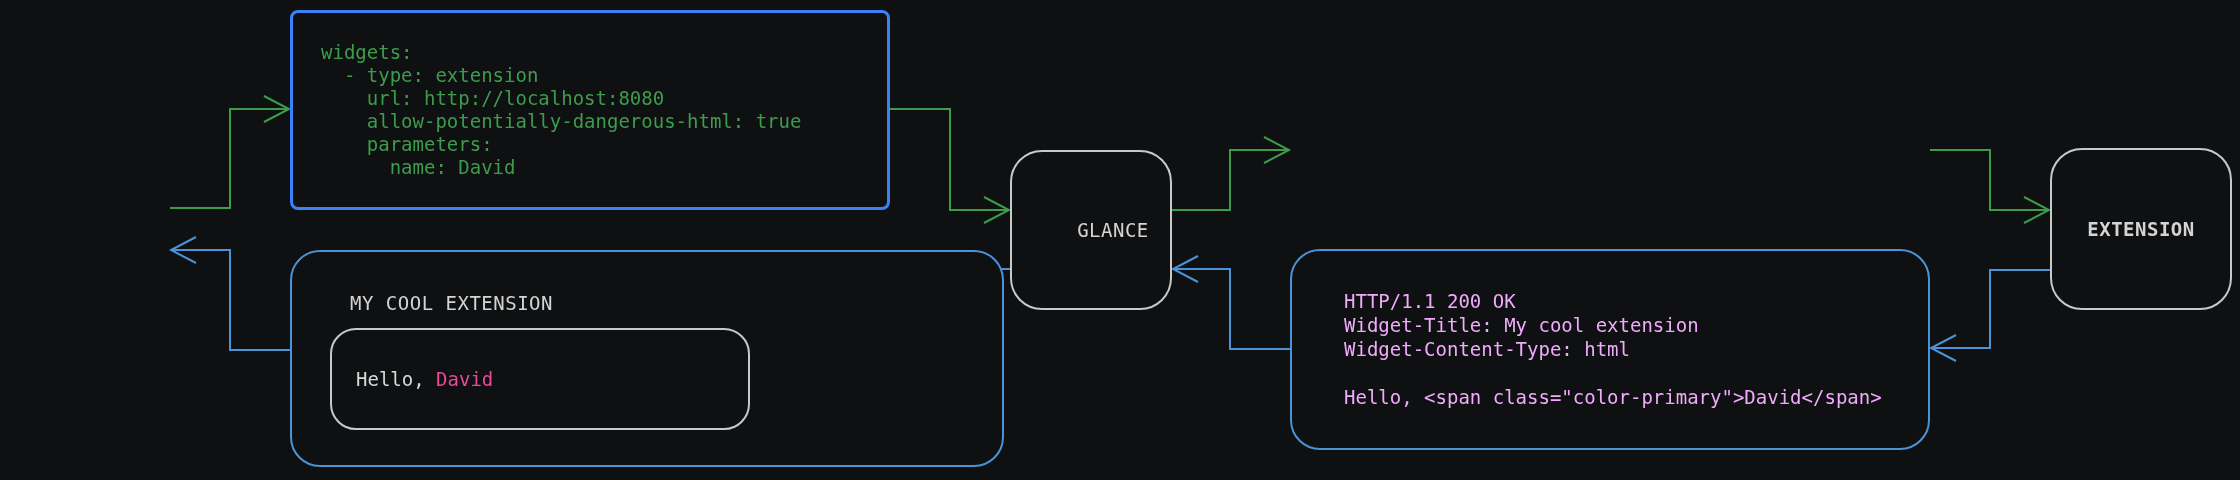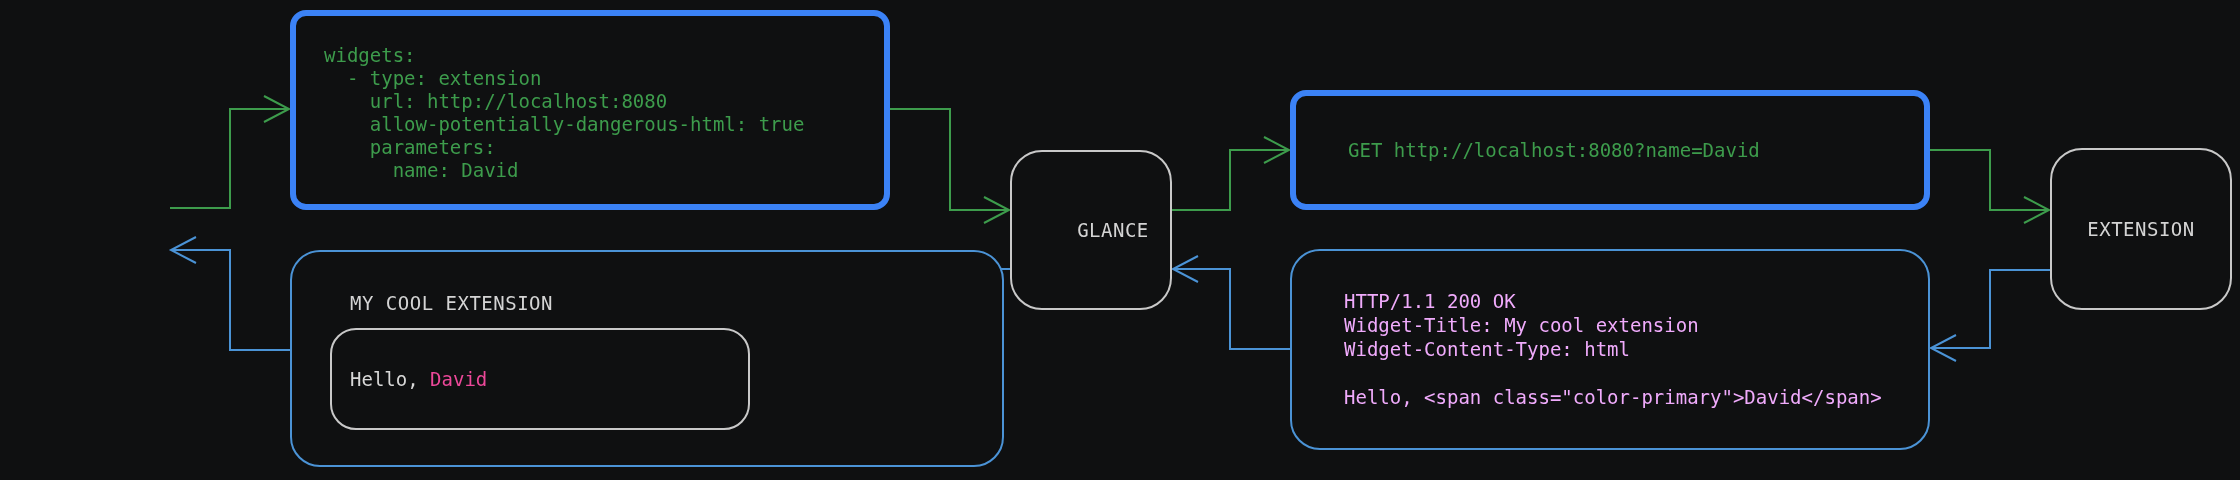--- a/index.html
+++ b/index.html
@@ -12,24 +12,24 @@
   }
   #wires{position:absolute;left:0;top:0;width:2240px;height:480px;}
   .box{position:absolute;box-sizing:border-box;background:#0f1011;}
   .node{
     border:2px solid #c9c9c9;border-radius:32px;
     display:flex;align-items:center;justify-content:center;
     color:#d4d4d4;font-size:19px;letter-spacing:0.5px;
   }
   .node-user{left:10px;top:152px;width:160px;height:156px;border-radius:30px;}
   .node-glance{left:1010px;top:150px;width:162px;height:160px;padding-left:44px;}
-  .node-extension{left:2050px;top:148px;width:182px;height:162px;}
+  .node-extension{left:2050px;top:148px;width:182px;height:162px;font-weight:bold;}
 
   .code{margin:0;font-size:19px;white-space:pre;}
-  .green-box{border:6px solid #3b82f6;border-radius:16px;color:#3d9c4c;}
+  .green-box{border:3px solid #3b82f6;border-radius:8px;color:#3d9c4c;}
   .blue-box{border:2px solid #4b93d6;border-radius:30px;color:#4e94d8;}
 
   .config-box{left:290px;top:10px;width:600px;height:200px;}
   .config-box .code{padding:28px 10px 0 28px;line-height:23px;color:#3d9c4c;}
 
   .request-box{left:1290px;top:90px;width:640px;height:120px;display:flex;align-items:center;}
   .request-box .code{padding-left:52px;line-height:23px;}
 
   .response-box{left:1290px;top:249px;width:640px;height:201px;}
   .response-box .code{padding:38px 10px 0 52px;line-height:24px;color:#f0abfc;}
@@ -37,21 +37,21 @@
   .widget-box{left:290px;top:250px;width:714px;height:217px;}
   .widget-title{
     position:absolute;left:58px;top:40px;
     color:#d4d4d4;font-size:19px;white-space:pre;letter-spacing:0.5px;
   }
   .widget-inner{
     position:absolute;left:38px;top:76px;width:420px;height:102px;
     box-sizing:border-box;border:2px solid #c9c9c9;border-radius:26px;
     display:flex;align-items:center;
     font-size:19px;color:#d8d8d8;white-space:pre;
-    padding-left:18px;
+    padding-left:24px;
   }
   .accent-name{color:#ec4899;}
 </style>
 </head>
 <body>
 
 <div id="canvas">
 
   <svg id="wires" viewBox="0 0 2240 480" xmlns="http://www.w3.org/2000/svg">
 
@@ -77,23 +77,20 @@
 
   <div class="box green-box config-box">
     <pre class="code">widgets:
   - type: extension
     url: http://localhost:8080
     allow-potentially-dangerous-html: true
     parameters:
       name: David</pre>
   </div>
 
-  <div class="box green-box request-box">
-    <pre class="code">GET http://localhost:8080?name=David</pre>
-  </div>
 
   <div class="box blue-box response-box">
     <pre class="code">HTTP/1.1 200 OK
 Widget-Title: My cool extension
 Widget-Content-Type: html
 
 Hello, &lt;span class="color-primary"&gt;David&lt;/span&gt;</pre>
   </div>
 
   <div class="box blue-box widget-box">

